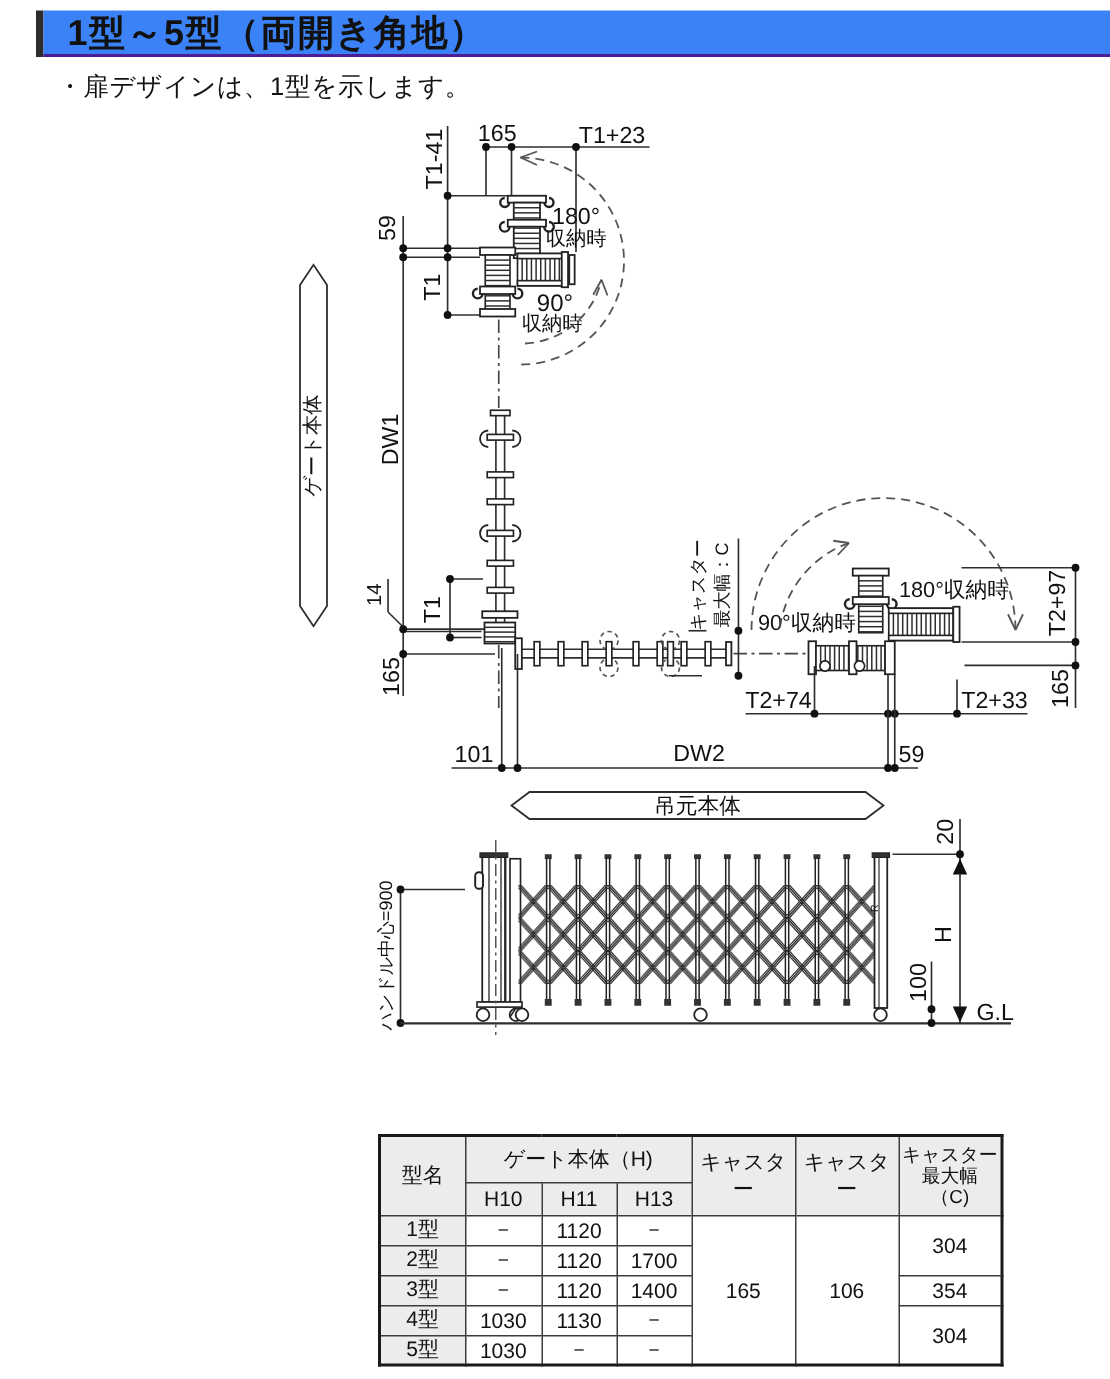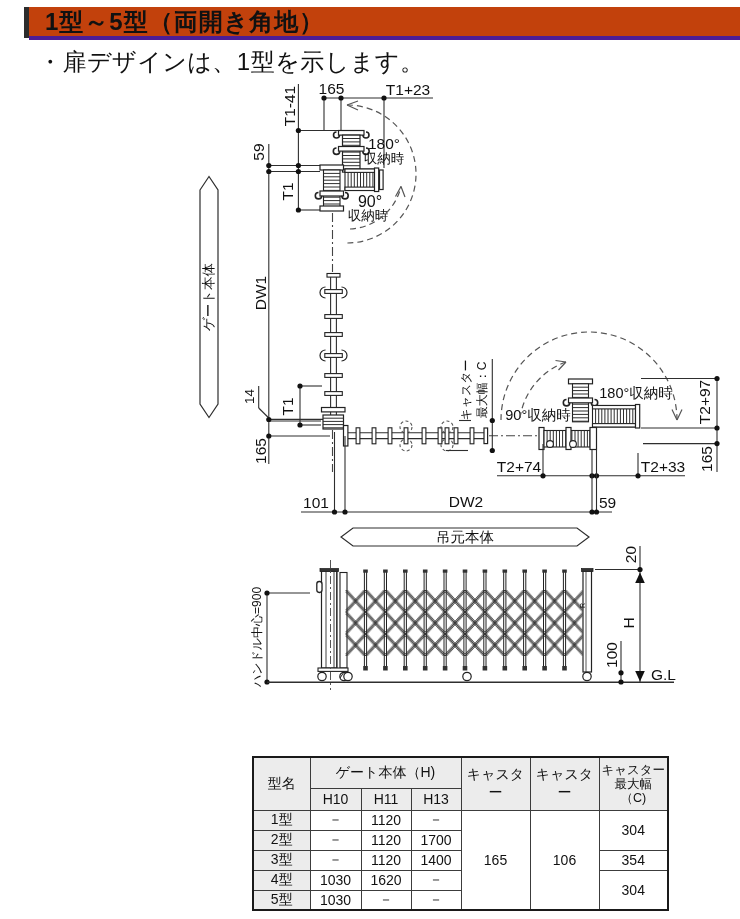--- a/index.html
+++ b/index.html
@@ -1,21 +1,21 @@
 <!DOCTYPE html>
 <html lang="ja"><head>
 <meta charset="utf-8">
 <title>1型～5型（両開き角地）</title>
 <style>
   html,body { margin:0; padding:0; background:#fff; }
   body { width:740px; height:919px; position:relative; font-family:"Liberation Sans",sans-serif; overflow:hidden; }
-  .titlebar { position:absolute; left:29px; top:7px; width:711px; height:29px; background:#c2410c; border-bottom:4px solid #4c1d95; }
+  .titlebar { position:absolute; left:29px; top:7px; width:711px; height:29px; background:#3b82f6; border-bottom:2px solid #4c1d95; }
   .titlebar span { position:absolute; left:16px; top:-1px; font-size:24px; font-weight:bold; color:#111; letter-spacing:1px; }
   .titlemark { position:absolute; left:24px; top:7px; width:5px; height:31px; background:#2c2c2c; }
-  .note { position:absolute; left:38px; top:46px; font-size:24px; color:#111; letter-spacing:0.5px; }
+  .note { position:absolute; left:38px; top:46px; font-size:17px; color:#111; letter-spacing:0.5px; }
   svg.diag { position:absolute; left:0; top:0; }
   table.spec { position:absolute; left:252px; top:756px; border-collapse:collapse; table-layout:fixed; font-size:14px; color:#111; }
   table.spec td, table.spec th { border:1.2px solid #3c3c3c; text-align:center; vertical-align:middle; padding:0; font-weight:normal; }
   table.spec .hd { background:#ececec; }
   table.spec { border:2.6px solid #1a1a1a; }
 </style>
 </head>
 <body>
 
 <div class="titlemark"></div>
@@ -493,21 +493,21 @@
  <tr style="height:20px">
         <td class="hd">3型</td>
         <td>－</td>
         <td>1120</td>
         <td>1400</td>
         <td>354</td>
       </tr>
  <tr style="height:20px">
         <td class="hd">4型</td>
         <td>1030</td>
-        <td>1620</td>
+        <td>1130</td>
         <td>－</td>
         <td rowspan="2">304</td>
       </tr>
  <tr style="height:20px">
         <td class="hd">5型</td>
         <td>1030</td>
         <td>－</td>
         <td>－</td>
       </tr>
 </tbody>

